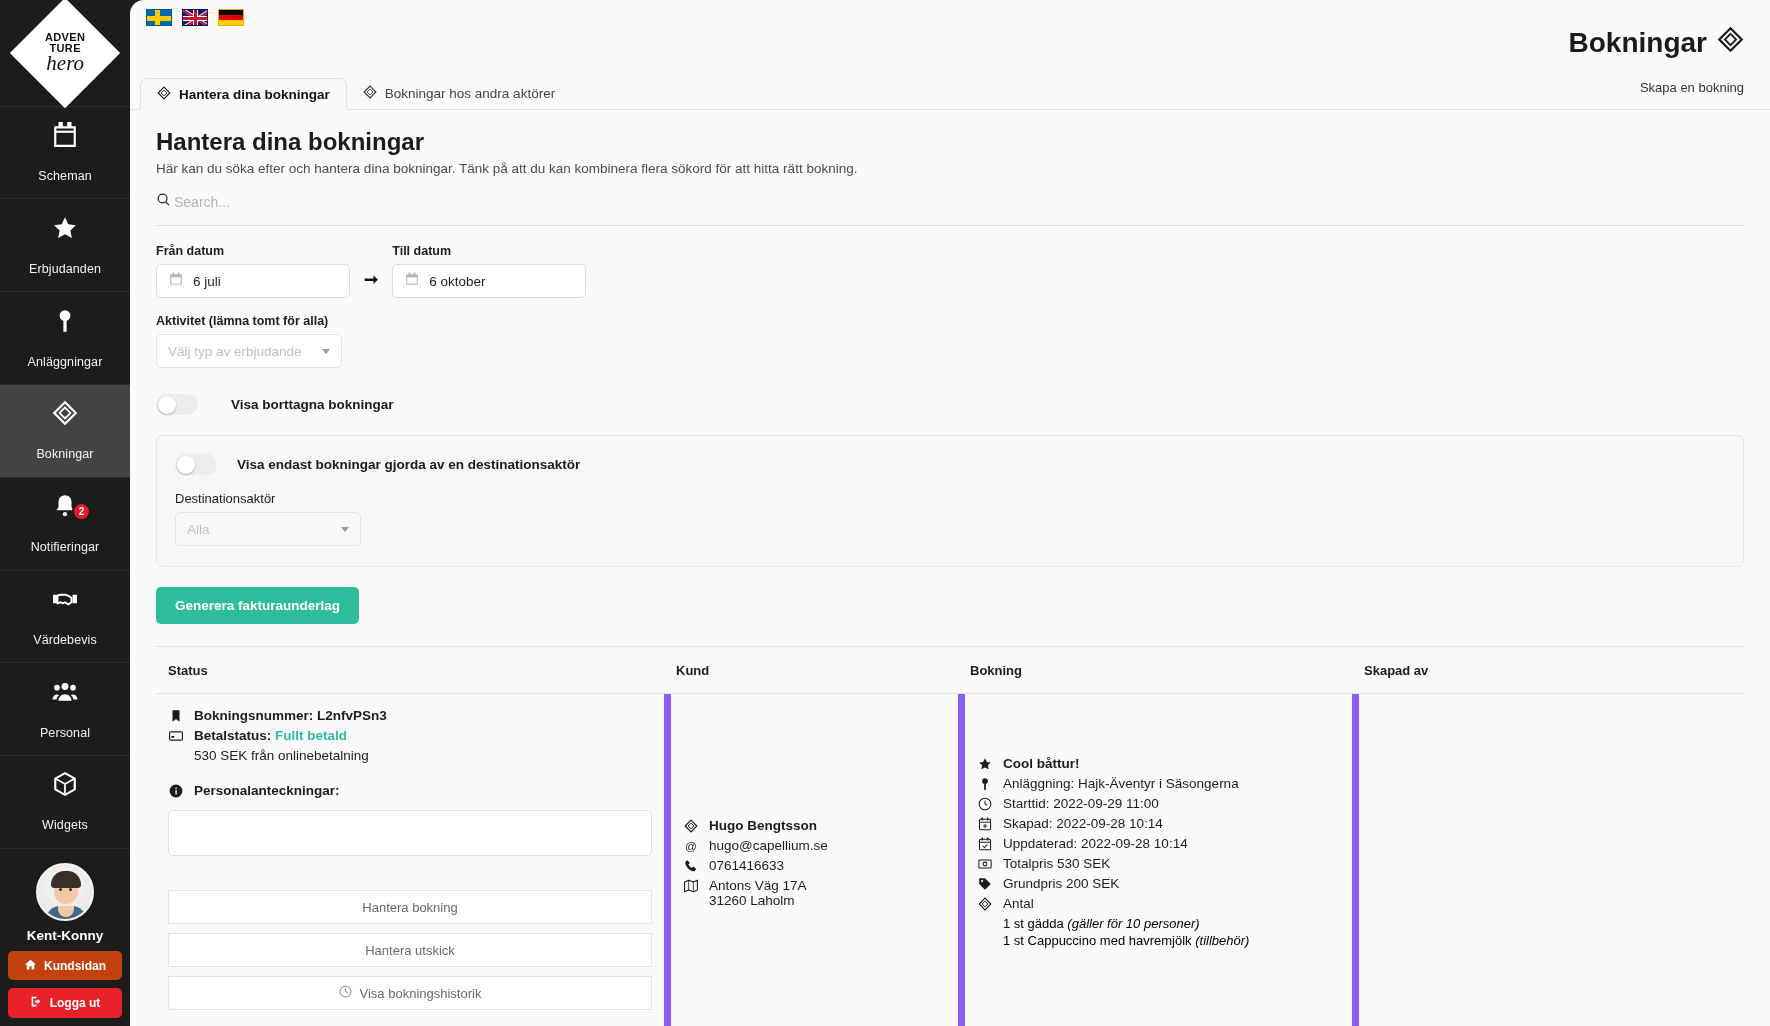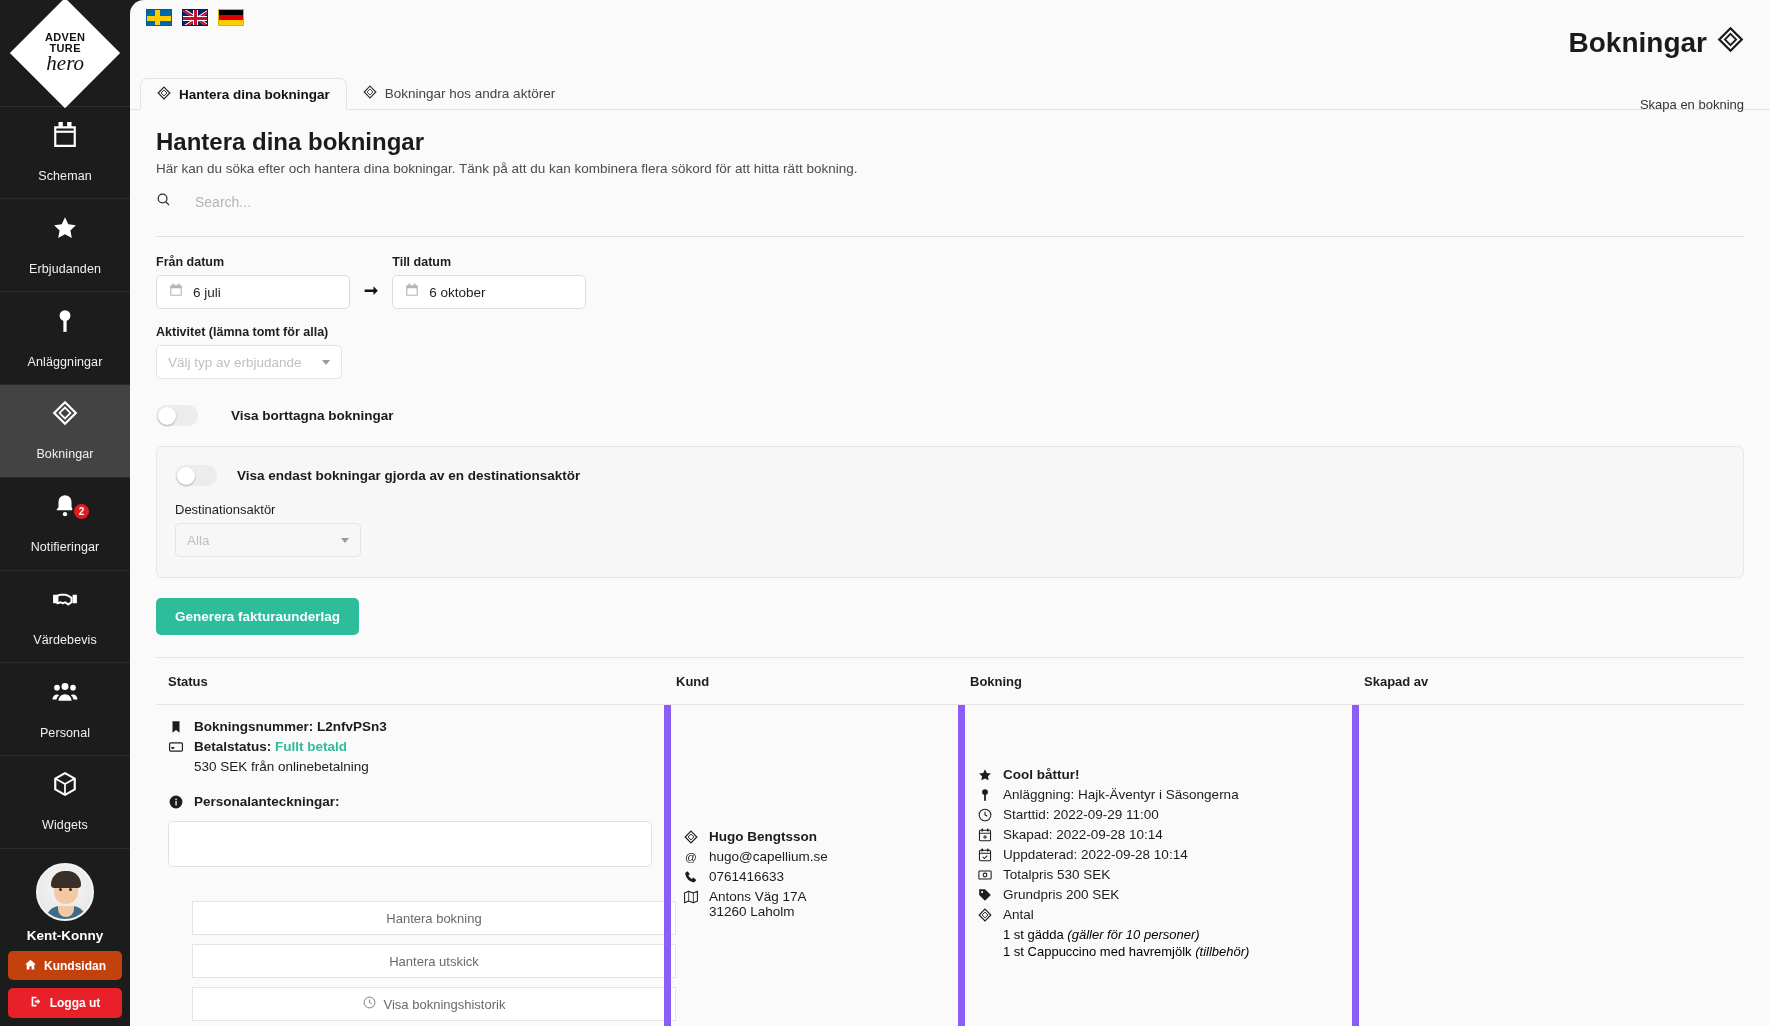--- a/index.html
+++ b/index.html
@@ -115,31 +115,31 @@
     display:flex; align-items:center; gap:8px;
     font-size: 13.5px; padding: 0 16px; height: 32px; cursor:pointer; color:#444;
   }
   .tab svg { width: 14px; height: 14px; fill:#333; }
   .tab.active {
     font-weight: 700; color:#111; background:#fafafa;
     border: 1px solid #e3e3e3; border-bottom: 1px solid #fafafa;
     border-radius: 7px 7px 0 0; margin-left: 10px; margin-bottom:-1px;
   }
   .create-link {
-    position:absolute; right: 26px; top: 97px;
+    position:absolute; right: 26px; top: 80px;
     font-size: 13px; color:#333; cursor:pointer;
   }
 
   .content { position:absolute; top: 112px; left: 0; right: 0; bottom: 0; padding: 0 26px; overflow:hidden; }
   h1.head { font-size: 24px; font-weight: 700; color:#1b1b1b; margin-top: 16px; }
   p.sub { font-size: 13.5px; color:#4c4c4c; margin-top: 5px; }
 
   .searchrow {
-    margin-top: 16px; display:flex; align-items:center; gap:24px;
-    border-bottom: 1px solid #e2e2e2; padding-bottom: 25px;
+    margin-top: 16px; display:flex; align-items:center; gap:3px;
+    border-bottom: 1px solid #e2e2e2; padding-bottom: 14px;
   }
   .searchrow svg { width: 15px; height:15px; fill:none; stroke:#2b2b2b; stroke-width:2; flex:0 0 15px; }
   .searchrow input {
     border:none; outline:none; background:transparent; font-size: 14px;
     font-family:"Liberation Sans", sans-serif; color:#222; width: 100%;
   }
   .searchrow input::placeholder { color:#b4b4b4; }
 
   .fieldlabel { font-size: 12.5px; font-weight: 700; color:#1e1e1e; margin-bottom: 6px; }
   .daterow { display:flex; align-items:flex-end; gap:0; margin-top: 18px; }
@@ -196,21 +196,20 @@
   .bold { font-weight: 700; }
   .paid { color:#2ebd9a; font-weight: 700; }
   .indent { margin-left: 26px; font-size: 13.5px; color:#1c1c1c; }
   .notes-label { margin-top: 20px; }
   .notes-box { width: 100%; height: 46px; border:1px solid #e0e0e0; border-radius: 5px; background:#fff; margin-top: 7px; resize:none; outline:none; }
   .rowbtn {
     width: 100%; height: 34px; margin-top: 9px; background:#fff;
     border:1px solid #e4e4e4; border-radius: 0; color:#6a6a6a; font-size: 13px;
     display:flex; align-items:center; justify-content:center; gap:8px; cursor:pointer;
     font-family:"Liberation Sans", sans-serif;
-    margin-left:24px;
   }
   .rowbtn svg { width: 13px; height: 13px; fill:none; stroke:#6a6a6a; stroke-width:1.6; }
   .rowbtn.first { margin-top: 30px; }
   .kund-pad { padding-top: 124px; }
   .bok-pad { padding-top: 62px; }
   .itals { font-style: italic; }
   .sub-item { margin-left: 26px; font-size: 13px; margin-bottom: 2px; }
 </style>
 </head>
 <body>

